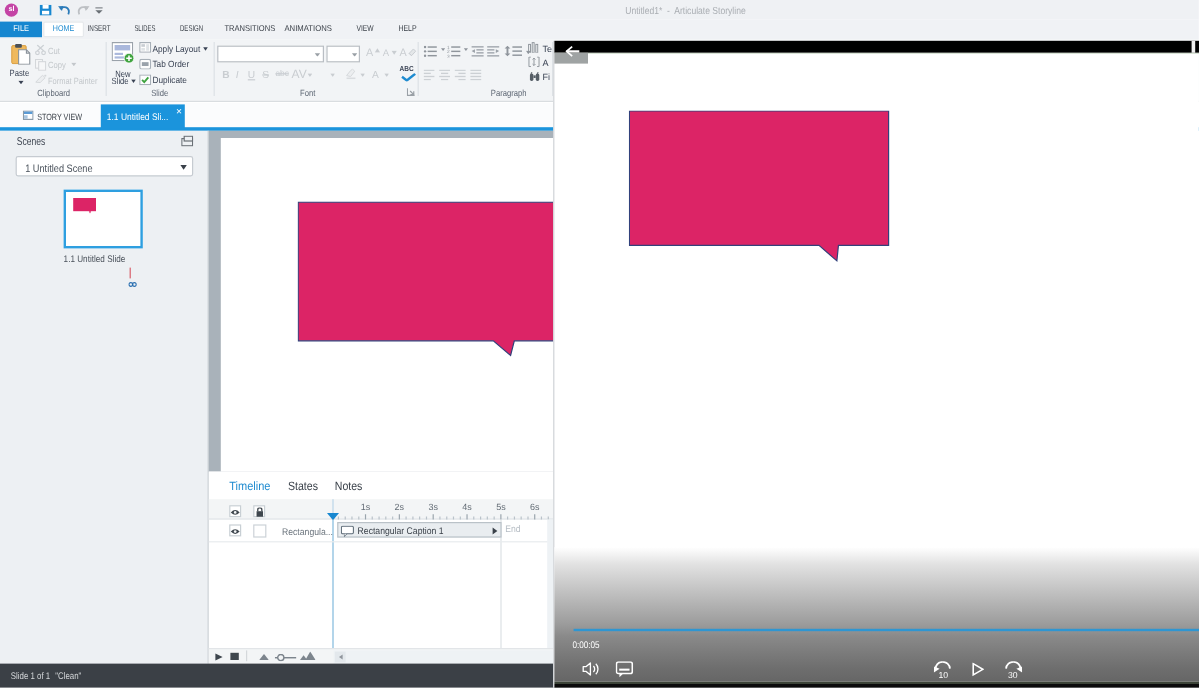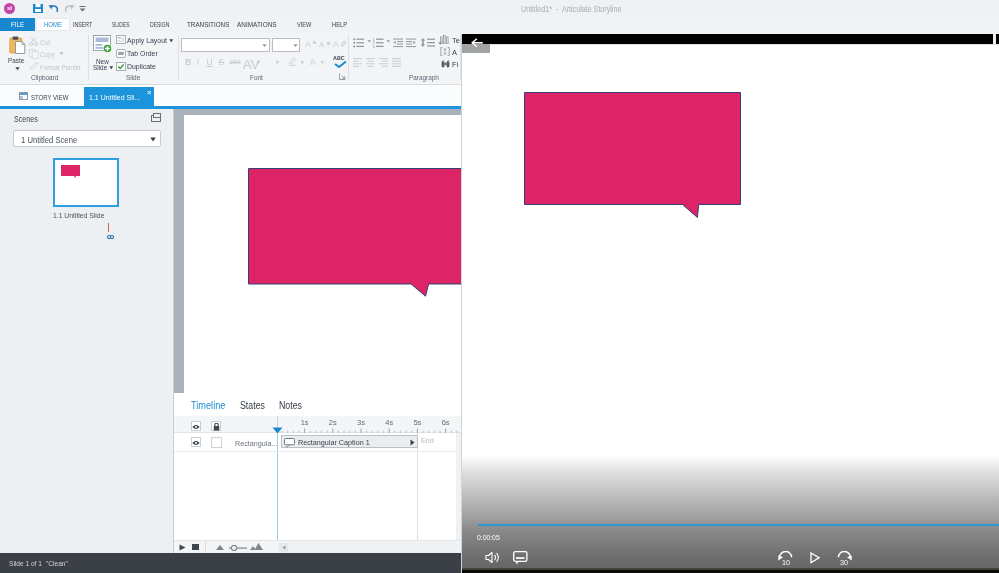--- a/index.html
+++ b/index.html
@@ -145,21 +145,21 @@
       </svg>
     <div class="tx" style="left:333px;top:39px;font-size:9px;color:#c9cdd1;">A</div>
     <svg class="abs" style="left:340px;top:39.5px;" width="7" height="7" viewBox="0 0 7 7">
         <path d="M1 4.5 L4.5 0.8 L6.4 2.7 L2.9 6.4 Z M1 4.5 L2.9 6.4" fill="#e4e7e9" stroke="#c9cdd1" stroke-width="0.8"></path>
       </svg>
     <div class="tx" style="left:185.3px;top:56.5px;font-size:8.5px;font-weight:bold;color:#c9cdd1;">B</div>
     <div class="tx" style="left:196.5px;top:56.5px;font-size:8.5px;font-style:italic;color:#c9cdd1;">I</div>
     <div class="tx" style="left:206.5px;top:56.5px;font-size:8.5px;text-decoration:underline;color:#c9cdd1;">U</div>
     <div class="tx" style="left:218.5px;top:56.5px;font-size:8.5px;text-decoration:line-through;color:#c9cdd1;">S</div>
     <div class="tx" style="left:229.5px;top:58px;font-size:7px;text-decoration:line-through;color:#c9cdd1;">abc</div>
-    <div class="tx" style="left:243px;top:57px;font-size:13px;color:#c9cdd1;">AV</div>
+    <div class="tx" style="left:243px;top:57px;font-size:10px;color:#c9cdd1;">AV</div>
     <svg class="abs" style="left:255.6px;top:60.5px;" width="4.5" height="3.5" viewBox="0 0 4.5 3.5">
         <path d="M0.3 0.3 L4.2 0.3 L2.25 3.2 Z" fill="#c9cdd1"></path>
       </svg>
     <div class="tx" style="left:263px;top:57px;font-size:7.5px;color:#c9cdd1;margin-top:31px;">Aa</div>
     <svg class="abs" style="left:274.6px;top:60.5px;" width="4.5" height="3.5" viewBox="0 0 4.5 3.5">
         <path d="M0.3 0.3 L4.2 0.3 L2.25 3.2 Z" fill="#c9cdd1"></path>
       </svg>
     <svg class="abs" style="left:288px;top:56.5px;" width="9" height="9" viewBox="0 0 9 9">
       <path d="M0.8 6 L4.2 1.8 L5.8 0.6 L7.6 2.4 L4.2 6.8 Z" fill="#eceef0" stroke="#d4d7da" stroke-width="0.8"></path>
       <rect x="0.8" y="7.6" width="7.4" height="1.4" fill="#d9dcdf"></rect>

